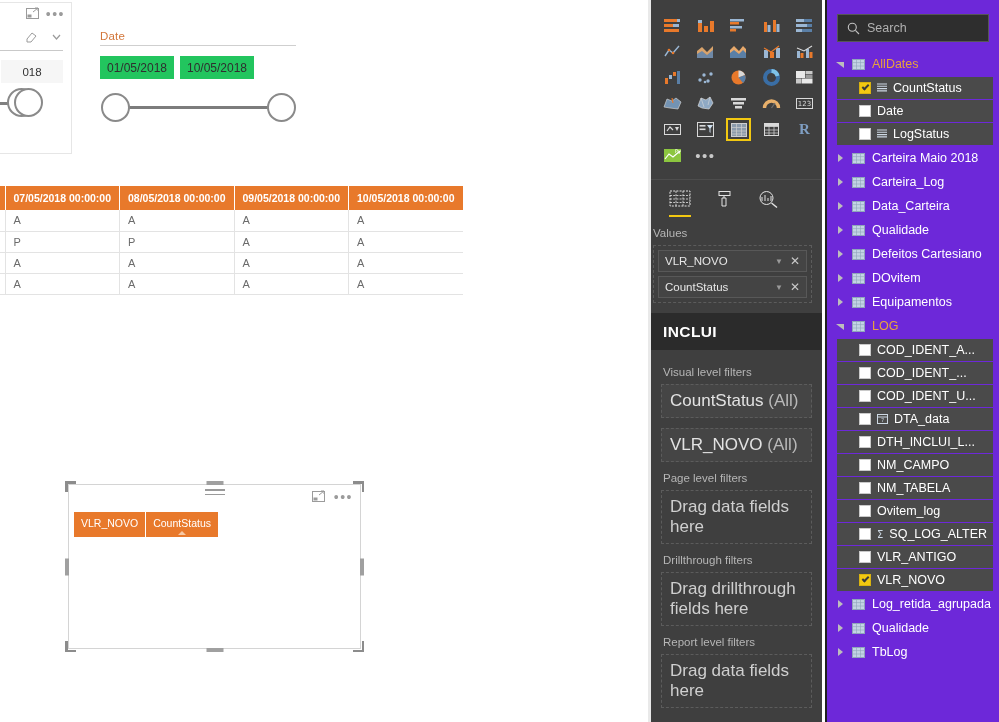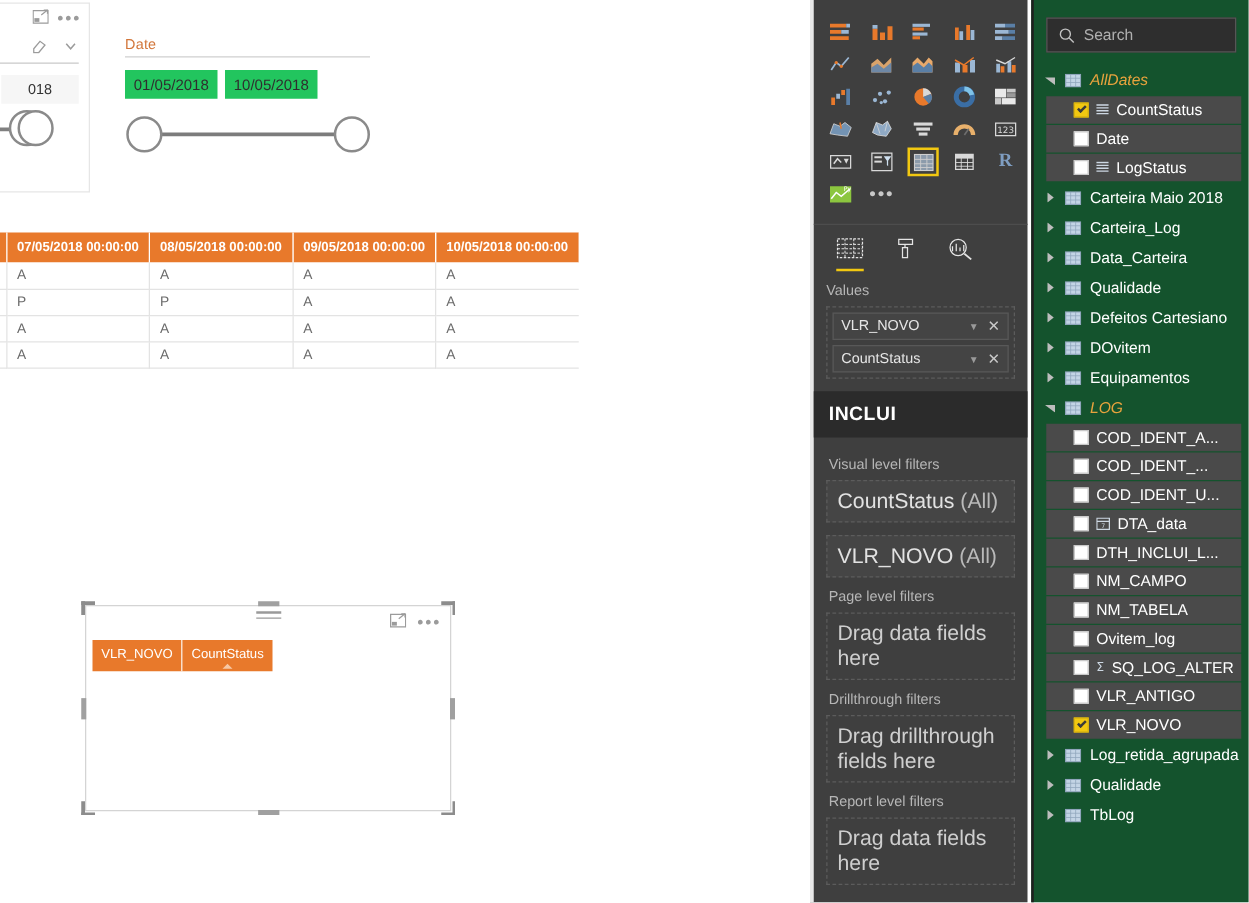--- a/index.html
+++ b/index.html
@@ -170,21 +170,21 @@
   .viz-cell.selected { border: 2px solid #f2c811; }
   .viz-cell.more { font-size: 15px; color: #c8c8c8; letter-spacing: 1.5px; line-height: 8px; }
 
   .viz-tabs {
     display: flex; gap: 22px; padding: 10px 18px 0 18px;
     border-top: 1px solid #4d4d4d; margin-top: 8px;
   }
   .viz-tab { padding-bottom: 7px; border-bottom: 2px solid transparent; }
   .viz-tab.active { border-bottom: 2px solid #f2c811; }
 
-  .wells { padding: 10px 10px 6px 10px; }
+  .wells { padding: 10px 10px 6px 2px; }
   .well-label { font-size: 11.5px; color: #b6b6b6; margin-bottom: 6px; }
   .well-box {
     border: 1px dashed #5c5c5c; padding: 4px; margin-bottom: 4px;
     display: flex; flex-direction: column; gap: 4px;
   }
   .chip {
     background: #444444; border: 1px solid #585858;
     height: 22px; display: flex; align-items: center;
     padding: 0 6px; color: #e6e6e6; font-size: 11.5px;
   }
@@ -204,41 +204,41 @@
     color: #e2e2e2; font-size: 17px;
     padding: 6px 8px; margin-bottom: 10px;
   }
   .f-box.placeholder { background: transparent; color: #cfcfcf; }
   .f-box .dim { color: #b9b9b9; }
 
   
   #fields-panel {
     position: absolute; left: 825px; top: 0;
     width: 174px; height: 722px;
-    background: #14532d;
+    background: #6d28d9;
     border-left: 2px solid #1f1f1f;
   }
   .search-wrap { padding: 14px 10px 8px 10px; }
   .search-box {
     background: #2e2e2e; border: 1px solid #565656;
     height: 28px; display: flex; align-items: center; gap: 7px;
     padding: 0 9px;
   }
   .search-box .ph { color: #b0b0b0; font-size: 12.5px; }
 
   .tree { padding: 2px 0 0 0; }
   .tbl-row {
     height: 24px; display: flex; align-items: center;
     gap: 7px; padding-left: 8px;
   }
   .tbl-row .arrow {
     width: 10px; display: flex; justify-content: center; align-items: center;
   }
   .tbl-row .tname { font-size: 12.5px; color: #ffffff; }
-  .tbl-row.expanded .tname { color: #e8a33d; font-style: italic; }
+  .tbl-row.expanded .tname { color: #e8a33d; }
   .fld-row {
     height: 22px; margin: 1px 6px 1px 10px;
     background: #4a4a4a;
     display: flex; align-items: center; gap: 6px;
     padding-left: 14px;
   }
   .fld-row.deep { padding-left: 22px; }
   .fld-row .fname { font-size: 12.5px; color: #ffffff; }
   .cb {
     width: 12px; height: 12px; background: #ffffff;

